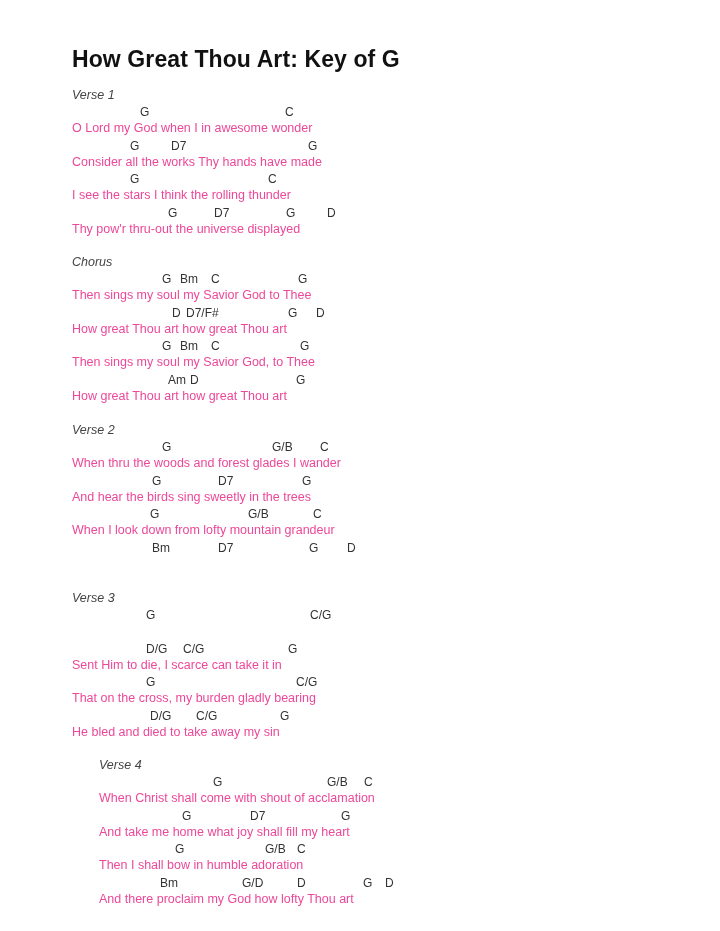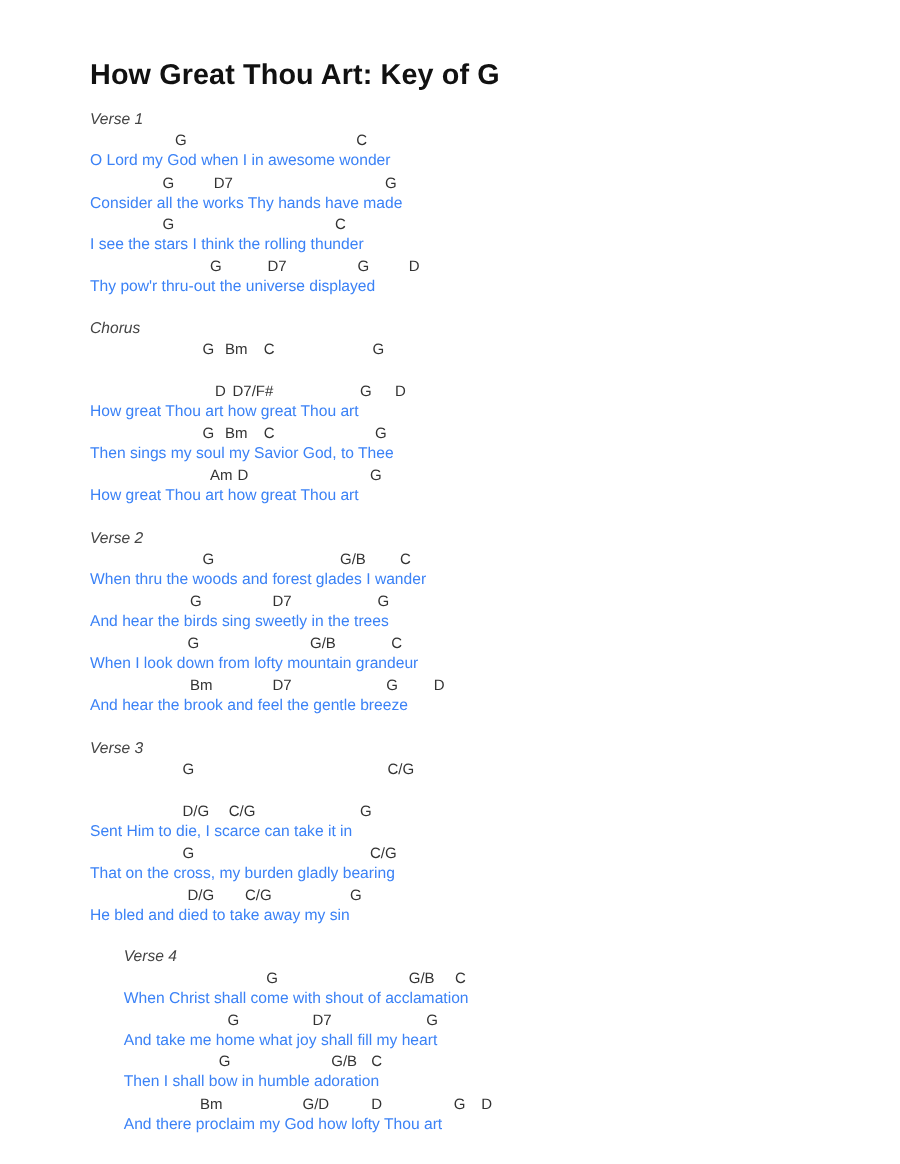--- a/index.html
+++ b/index.html
@@ -5,21 +5,21 @@
   html, body { margin: 0; padding: 0; background: #ffffff; }
   body { width: 720px; height: 931px; position: relative; overflow: hidden;
          font-family: "Liberation Sans", "DejaVu Sans", sans-serif; color: #2a2a2a; }
   .title { position: absolute; left: 72px; top: 46px; font-size: 23px; font-weight: bold;
            color: #111; letter-spacing: 0.1px; white-space: nowrap; }
   .section { position: absolute; left: 72px; width: 600px; }
   .sec-label { font-style: italic; font-size: 12.5px; color: #444; height: 18px; line-height: 18px; }
   .line { position: relative; height: 33.5px; }
   .chords { position: relative; height: 16px; }
   .chord { position: absolute; top: 0; font-size: 12px; color: #333; white-space: nowrap; line-height: 16px; }
-  .lyric { font-size: 12.5px; color: #3b82f6; white-space: nowrap; line-height: 17px; }
+  .lyric { font-size: 12.5px; color: #ec4899; white-space: nowrap; line-height: 17px; }
 </style>
 </head>
 <body>
 
 <div class="title">How Great Thou Art: Key of G</div>
 <div id="song">
     <div class="section" style="top: 86px;">
       <div class="sec-label">Verse 1</div>
       <div class="line">
         <div class="chords">
@@ -55,20 +55,21 @@
     </div>
     <div class="section" style="top: 253px;">
       <div class="sec-label">Chorus</div>
       <div class="line">
         <div class="chords">
           <span class="chord" style="left: 90px;">G</span>
           <span class="chord" style="left: 108px;">Bm</span>
           <span class="chord" style="left: 139px;">C</span>
           <span class="chord" style="left: 226px;">G</span>
         </div>
+        <div class="lyric">Then sings my soul my Savior God to Thee</div>
       </div>
       <div class="line">
         <div class="chords">
           <span class="chord" style="left: 100px;">D</span>
           <span class="chord" style="left: 114px;">D7/F#</span>
           <span class="chord" style="left: 216px;">G</span>
           <span class="chord" style="left: 244px;">D</span>
         </div>
         <div class="lyric">How great Thou art how great Thou art</div>
       </div>
@@ -116,21 +117,20 @@
         </div>
         <div class="lyric">When I look down from lofty mountain grandeur</div>
       </div>
       <div class="line">
         <div class="chords">
           <span class="chord" style="left: 80px;">Bm</span>
           <span class="chord" style="left: 146px;">D7</span>
           <span class="chord" style="left: 237px;">G</span>
           <span class="chord" style="left: 275px;">D</span>
         </div>
-        <div class="lyric">And hear the brook and feel the gentle breeze</div>
       </div>
     </div>
     <div class="section" style="top: 589px;">
       <div class="sec-label">Verse 3</div>
       <div class="line">
         <div class="chords">
           <span class="chord" style="left: 74px;">G</span>
           <span class="chord" style="left: 238px;">C/G</span>
         </div>
       </div>

